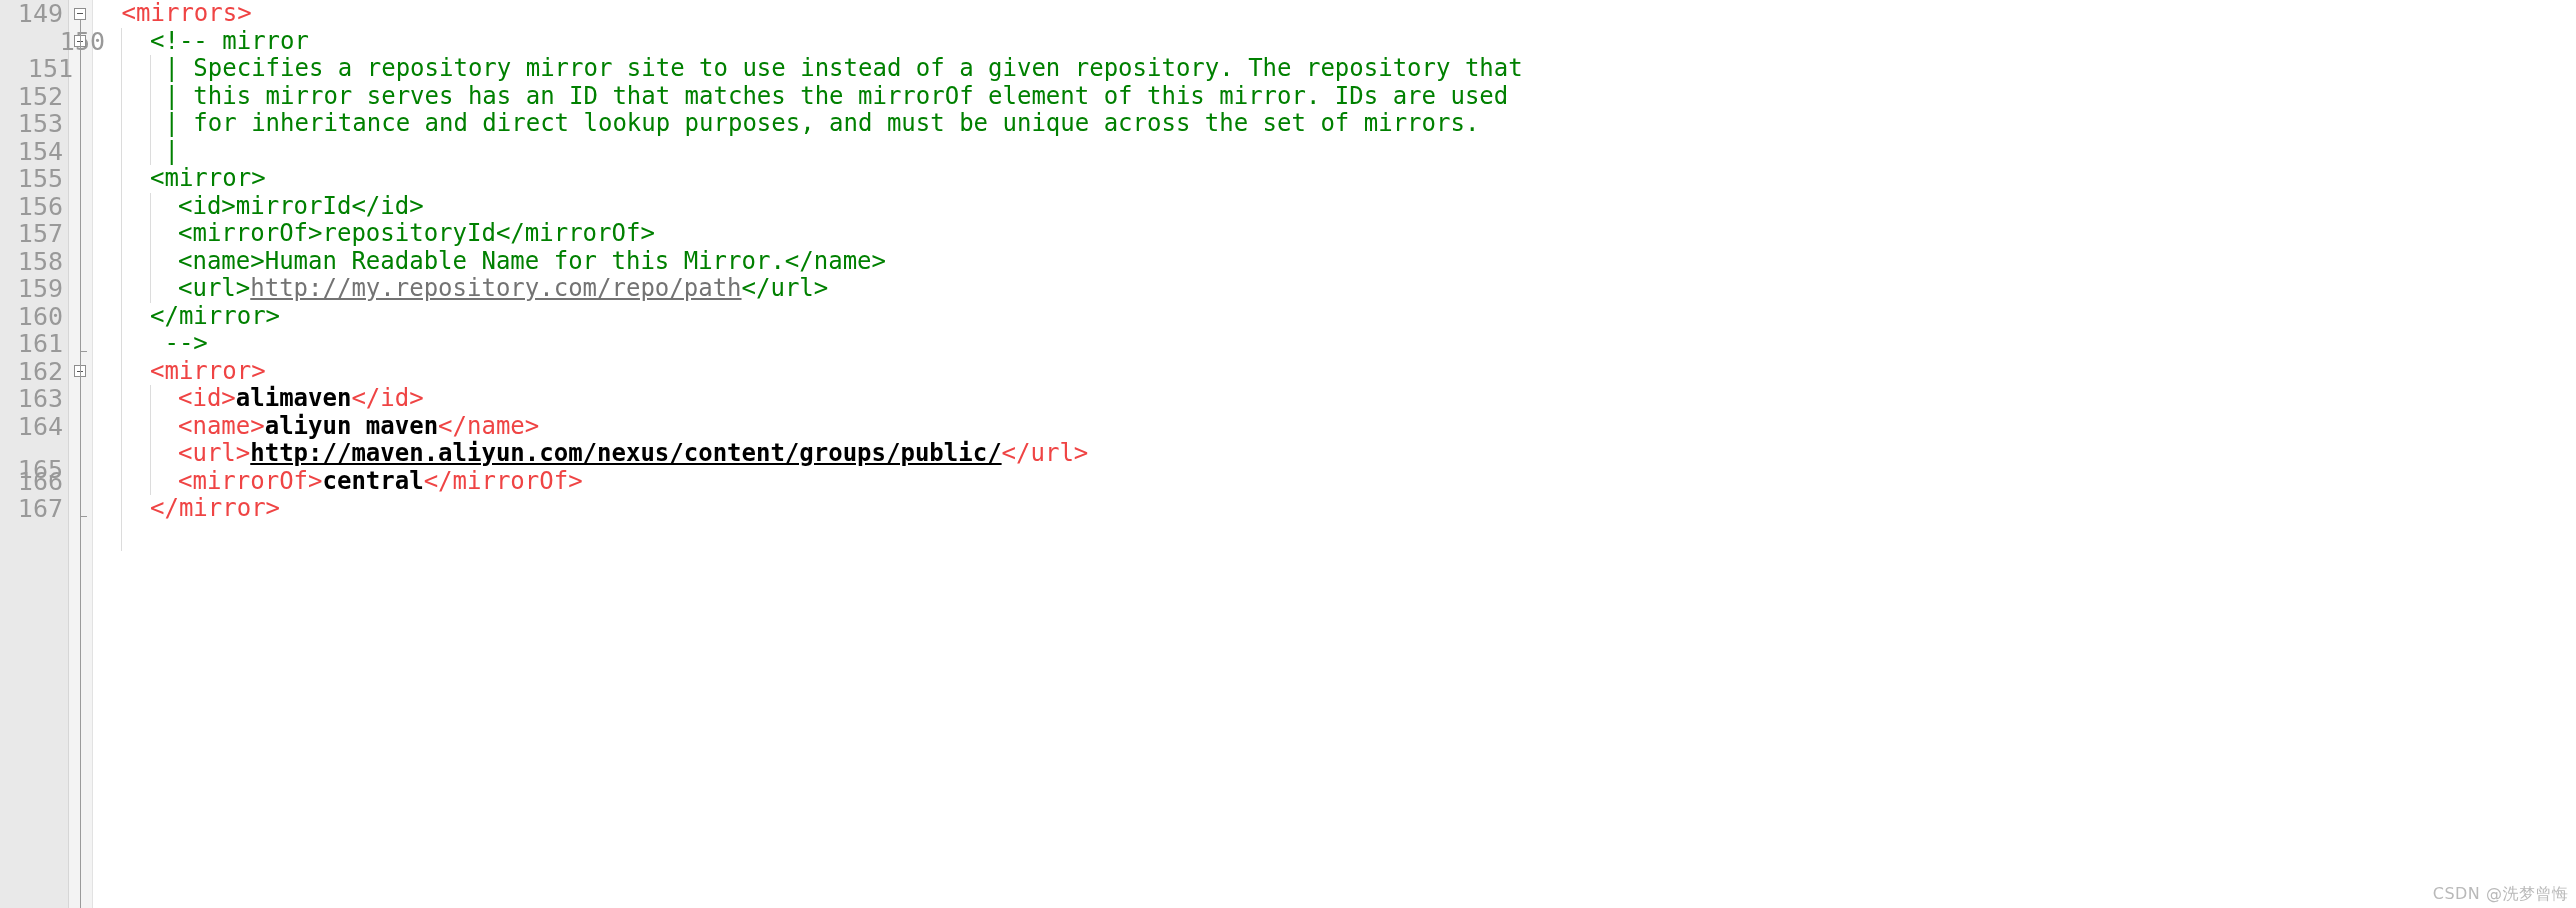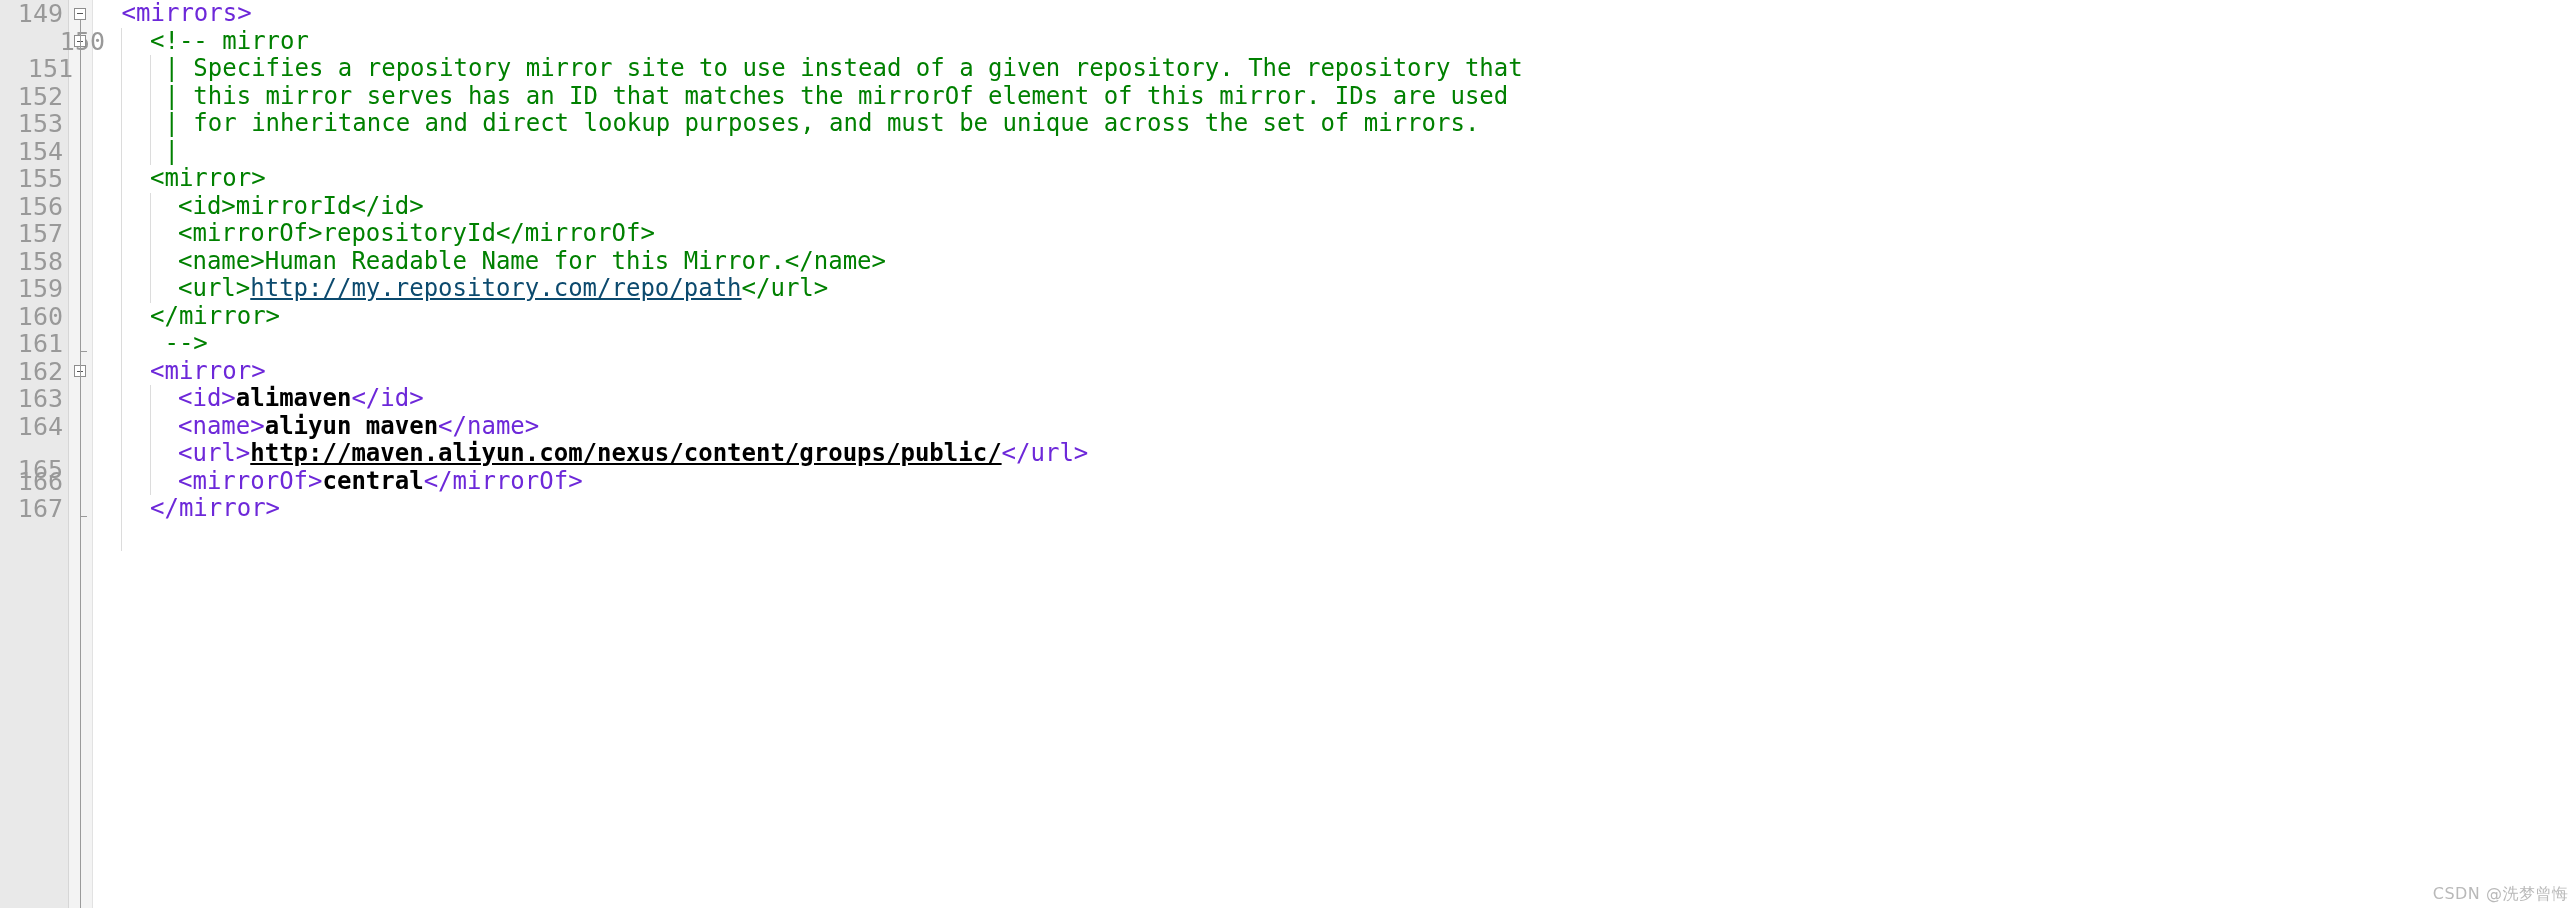--- a/index.html
+++ b/index.html
@@ -49,25 +49,25 @@
 
   
   .code{
     position:absolute;left:95px;top:0;width:2481px;height:909px;
   }
   .line{
     position:relative;height:27.5px;line-height:27.5px;
     font-size:24px;white-space:pre;
     font-family:"DejaVu Sans Mono","Liberation Mono",monospace;
   }
-  .tag{color:#6d28d9;}
+  .tag{color:#ef4444;}
   .cmt{color:#008000;}
   .val{color:#000000;font-weight:bold;}
   .lnk{text-decoration:underline;}
-  .cmt-lnk{color:#0c4a6e;text-decoration:underline;}
+  .cmt-lnk{color:#737373;text-decoration:underline;}
 
   
   .iguide{
     position:absolute;width:0.9px;background:#dcdcdc;
   }
 
   
   .watermark{
     position:absolute;right:7.6px;bottom:3.8px;
     font-family:"DejaVu Sans","Liberation Sans",sans-serif;

